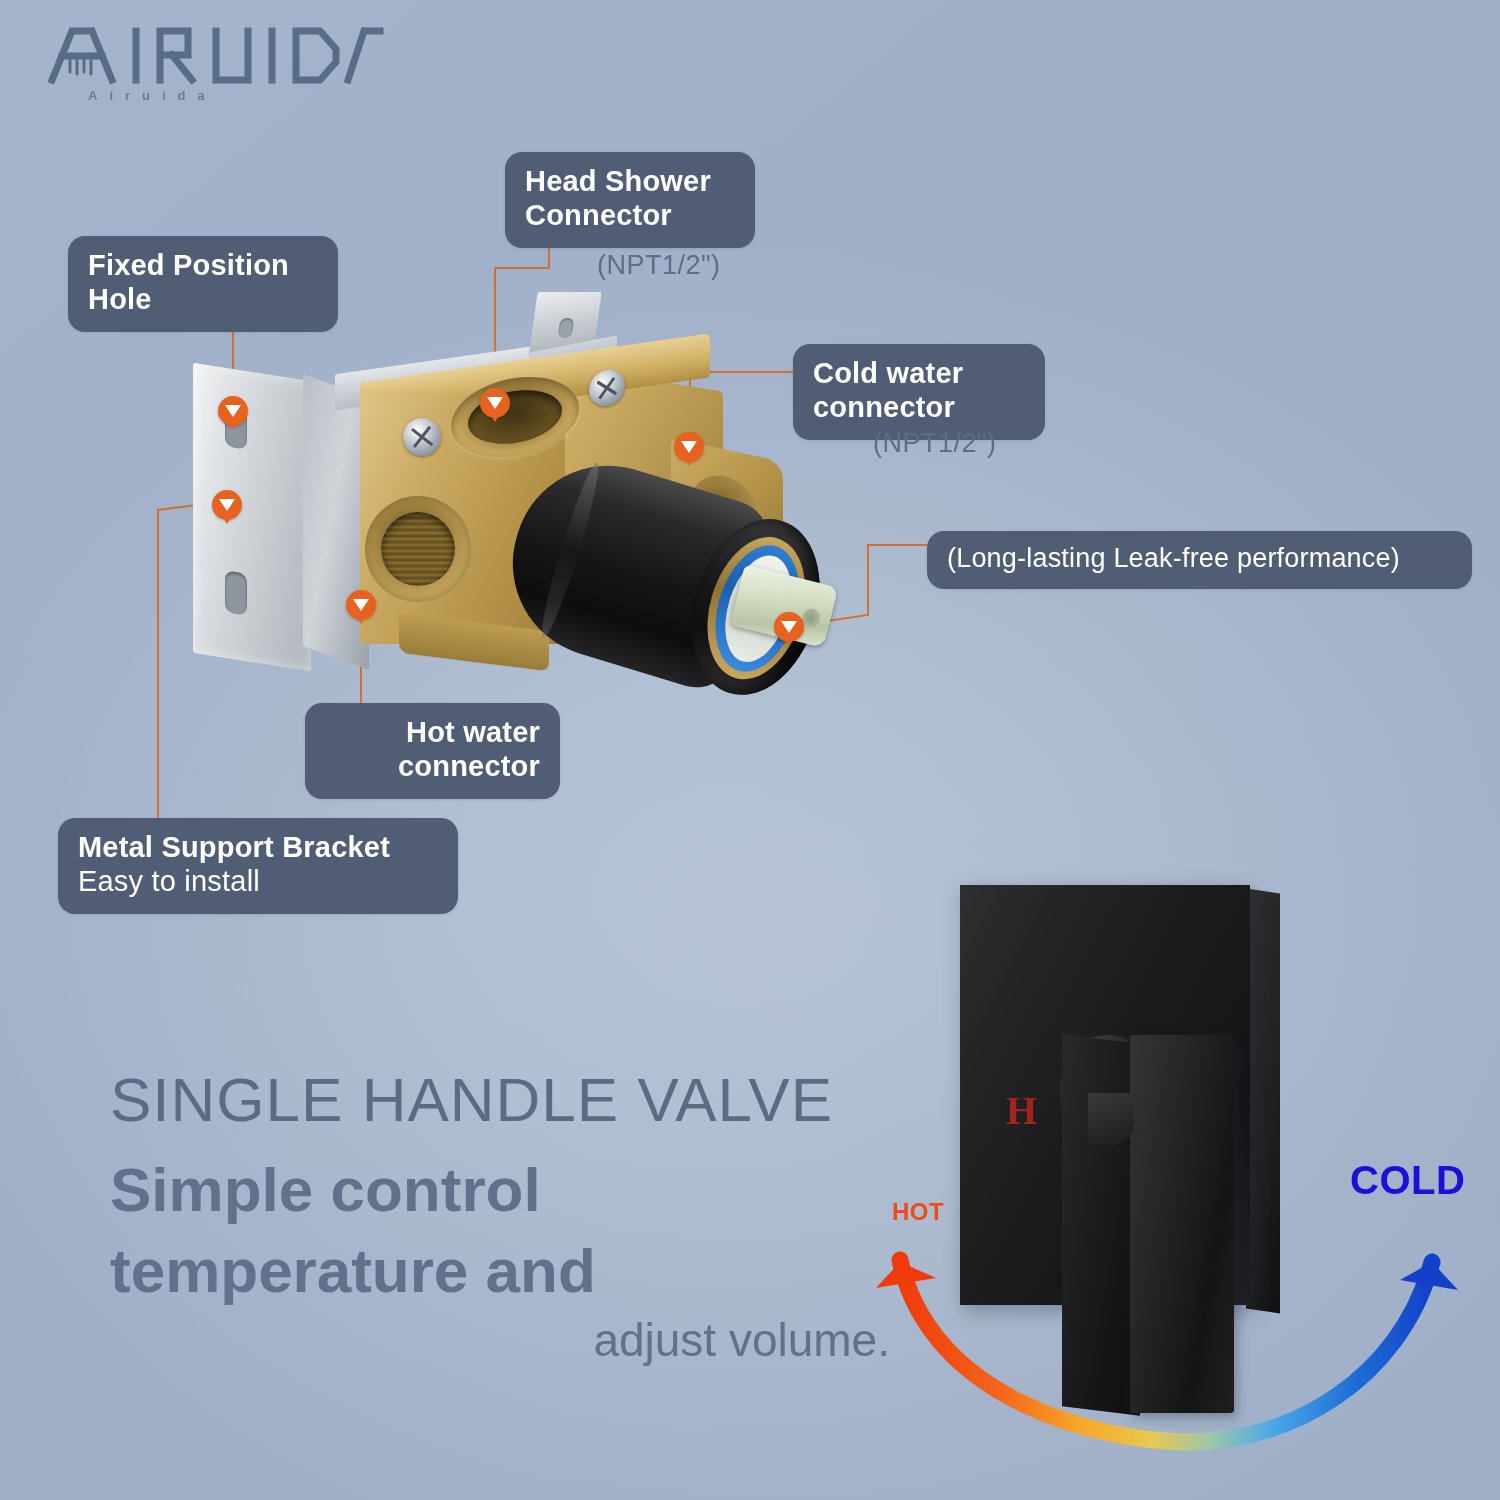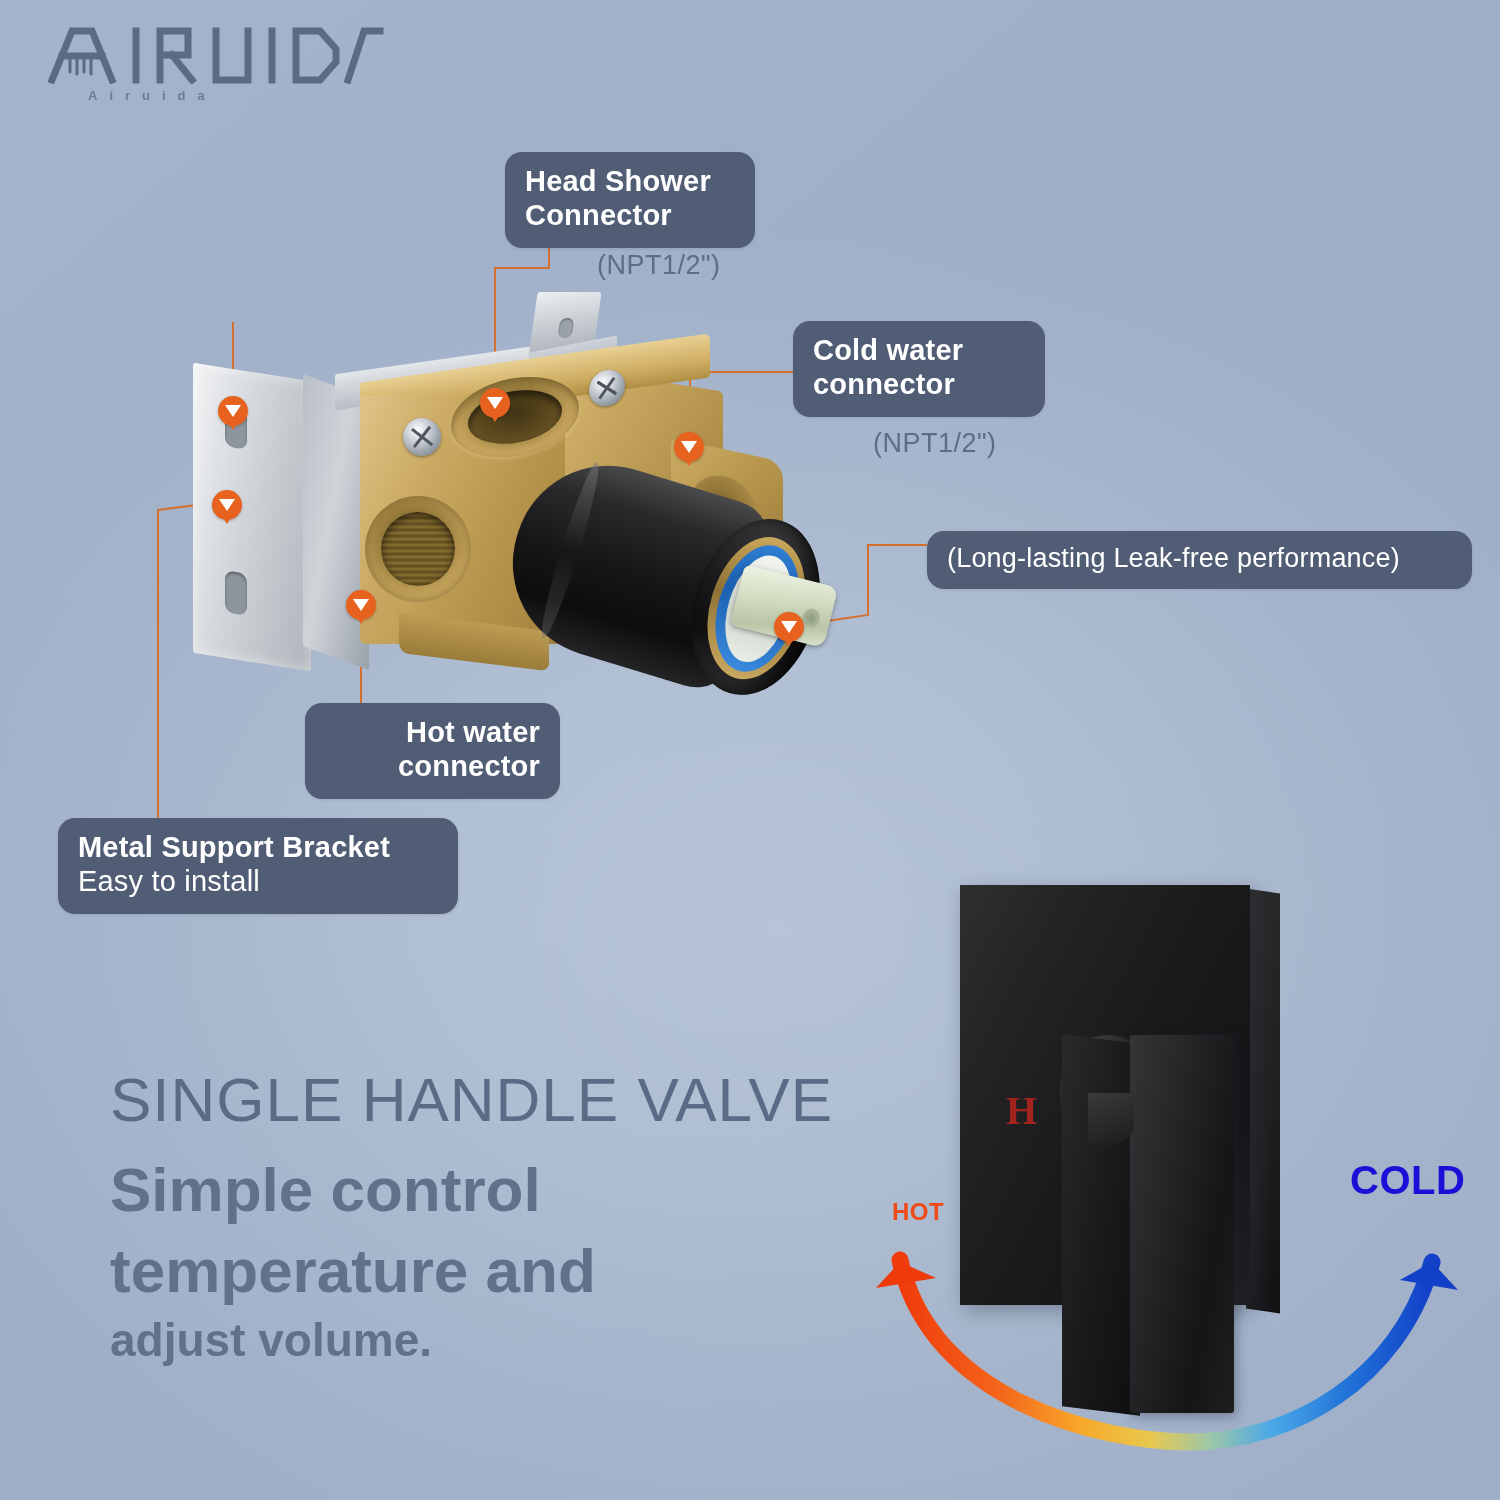--- a/index.html
+++ b/index.html
@@ -383,28 +383,32 @@
     </div>
   </div>
 
   <div class="marker pin" style="left:218px;top:396px;"></div>
   <div class="marker pin" style="left:212px;top:490px;"></div>
   <div class="marker pin" style="left:480px;top:388px;"></div>
   <div class="marker pin" style="left:674px;top:432px;"></div>
   <div class="marker pin" style="left:346px;top:590px;"></div>
   <div class="marker pin" style="left:774px;top:612px;"></div>
 
+  <div class="badge" style="left:68px;top:236px;width:230px;font-size:29px;">
+    <span class="l1">Fixed Position</span>
+    <span class="l1">Hole</span>
+  </div>
 
   <div class="badge" style="left:505px;top:152px;width:210px;font-size:29px;">
     <span class="l1">Head Shower</span>
     <span class="l1">Connector</span>
   </div>
   <div class="sub-note" style="left:597px;top:250px;">(NPT1/2")</div>
 
-  <div class="badge" style="left:793px;top:321px;width:212px;font-size:29px;">
+  <div class="badge" style="left:793px;top:344px;width:212px;font-size:29px;">
     <span class="l1">Cold water</span>
     <span class="l1">connector</span>
   </div>
   <div class="sub-note" style="left:873px;top:428px;">(NPT1/2")</div>
 
   <div class="badge" style="left:927px;top:531px;width:505px;font-size:30px;padding:12px 20px 14px 20px;">
     <span class="l2" style="font-size:27px;">(Long-lasting Leak-free performance)</span>
   </div>
 
   <div class="badge" style="left:305px;top:703px;width:215px;font-size:29px;text-align:right;">
@@ -413,21 +417,21 @@
   </div>
 
   <div class="badge" style="left:58px;top:818px;width:360px;font-size:29px;">
     <span class="l1">Metal Support Bracket</span>
     <span class="l2" style="font-size:29px;">Easy to install</span>
   </div>
 
   <div style="position:absolute;left:110px;top:1067px;width:780px;">
     <div style="font-size:62px;color:#5a6b86;letter-spacing:1px;line-height:1.05;font-weight:400;">SINGLE HANDLE VALVE</div>
     <div style="font-size:62px;color:#61718b;line-height:1.3;margin-top:18px;font-weight:700;">Simple control temperature and</div>
-    <div style="font-size:46px;color:#61718b;line-height:1.3;font-weight:700;">adjust volume.</div>
+    <div style="font-size:46px;color:#61718b;line-height:1.3;font-weight:400;text-align:right;">adjust volume.</div>
   </div>
 
   <div id="trim">
     <div class="plate-edge"></div>
     <div class="plate"></div>
     <div class="mark-h">H</div>
     <div class="mark-c">C</div>
     <div class="hub"></div>
     <div class="lever-face"></div>
     <div class="lever"></div>

